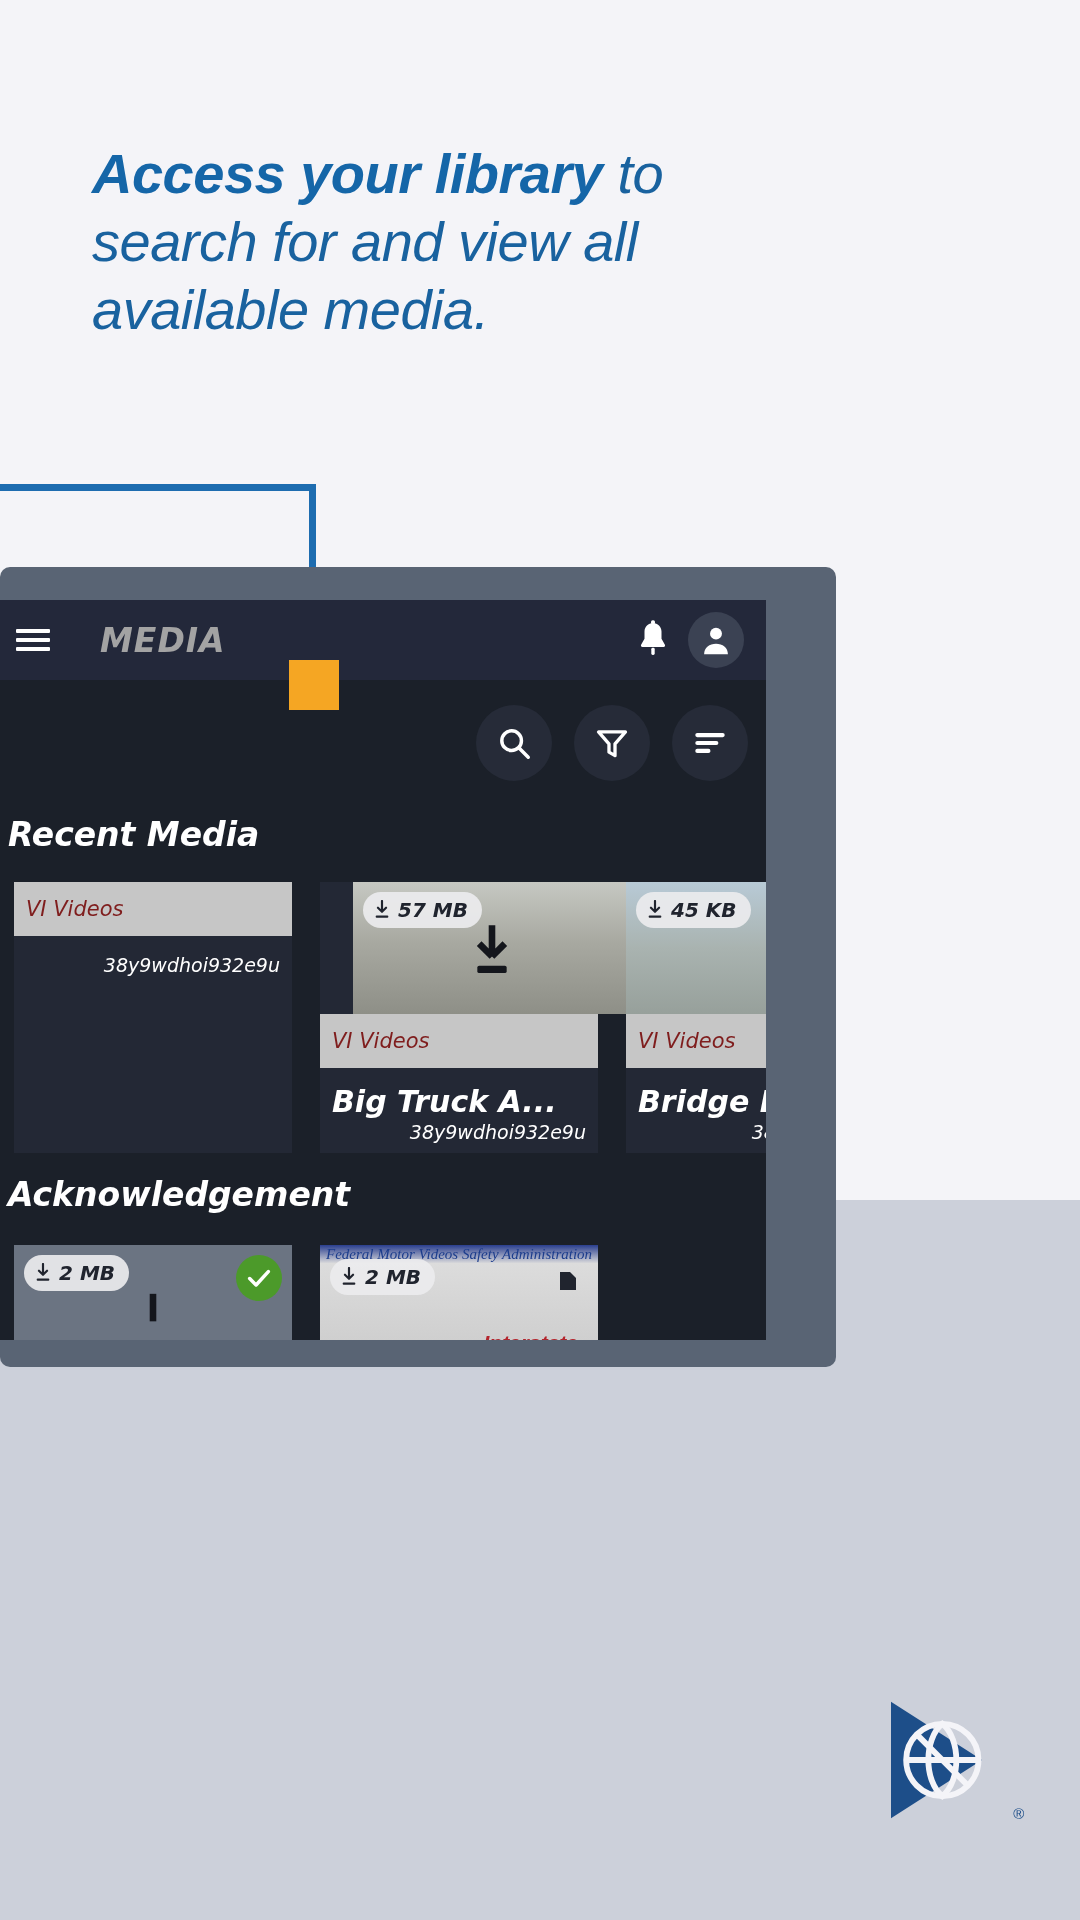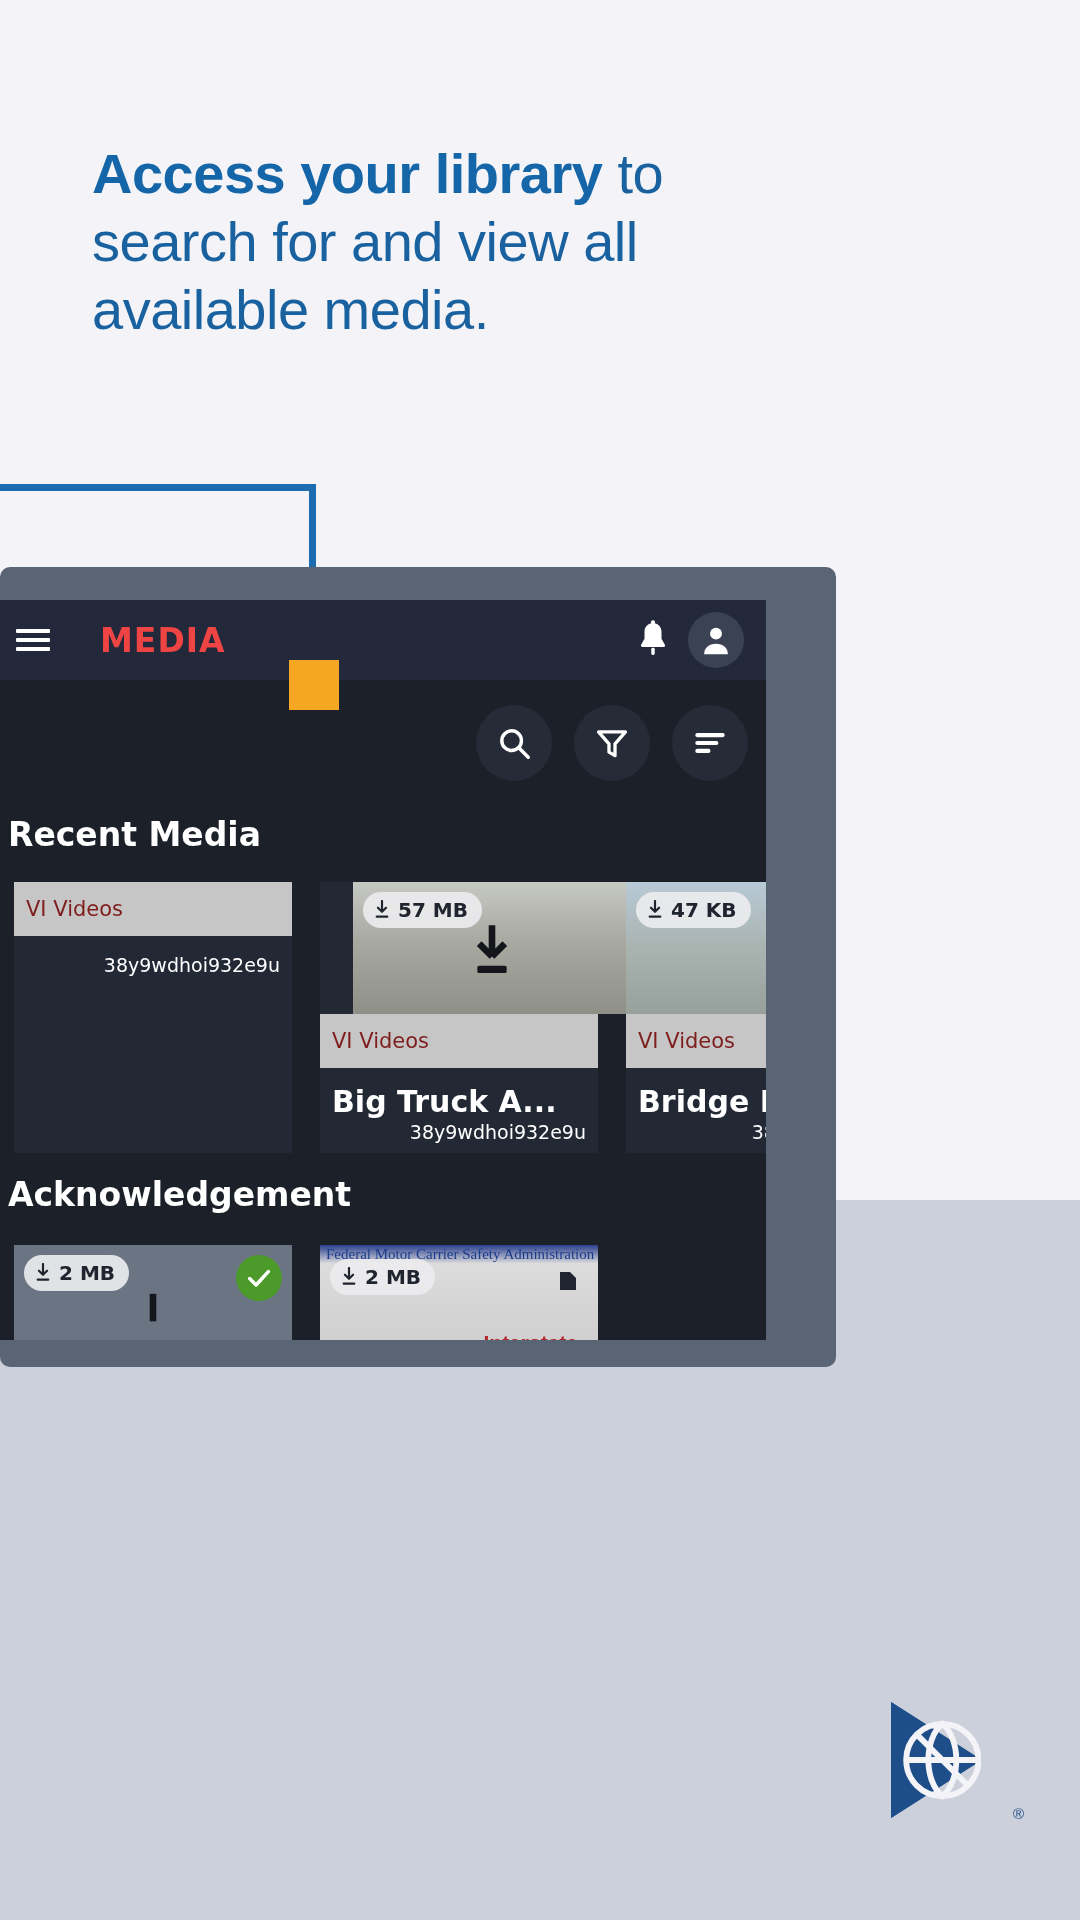--- a/index.html
+++ b/index.html
@@ -2,21 +2,21 @@
 <html><head>
 <meta charset="utf-8">
 <style>
   * { box-sizing: border-box; margin: 0; padding: 0; }
   html, body {
     width: 1080px; height: 1920px;
     font-family: "Liberation Sans", sans-serif;
     background: #f4f4f8;
     overflow: hidden;
   }
-  #root { position: relative; width: 1080px; height: 1920px; background: #f4f4f8; }
+  #root { position: relative; width: 1080px; height: 1920px; background: #f4f4f8; font-style: italic; }
 
   
   .bottom-panel {
     position: absolute; left: 0; top: 1200px; width: 1080px; height: 720px;
     background: #ccd0da;
   }
   .top-white {
     position: absolute; left: 0; top: 0; width: 1080px; height: 1210px;
     background: #f4f4f8;
   }
@@ -58,21 +58,21 @@
     position: absolute; left: 0; top: 0; width: 766px; height: 80px;
     background: #23283a; display: flex; align-items: center;
   }
   .hamburger {
     margin-left: 14px; width: 38px; height: 30px;
     display: flex; flex-direction: column; justify-content: space-between;
     padding: 4px 2px;
   }
   .hamburger i { display: block; height: 4px; background: #ffffff; border-radius: 1px; }
   .app-title {
-    margin-left: 48px; color: #ef4444; font-size: 33px;
+    margin-left: 48px; color: #a3a3a3; font-size: 33px;
     font-weight: 700; letter-spacing: 1px; font-family: "DejaVu Sans", sans-serif;
   }
   .appbar-right {
     margin-left: auto; display: flex; align-items: center; gap: 18px; padding-right: 22px;
   }
   .bell { width: 34px; height: 40px; position: relative; }
   .bell svg { width: 34px; height: 40px; }
   .avatar-circle {
     width: 56px; height: 56px; border-radius: 50%;
     background: #3b4253; display: flex; align-items: center; justify-content: center;
@@ -263,21 +263,21 @@
         </div>
       </div>
 
       <div class="card">
         <div class="card-thumb thumb-c">
           <div class="pill">
             <svg viewBox="0 0 20 22" fill="#20242e">
                 <path d="M10 1v12m0 0l-4.5-4.5M10 13l4.5-4.5" stroke="#20242e" stroke-width="2.4" fill="none" stroke-linecap="round"></path>
                 <rect x="3" y="17" width="14" height="2.6" rx="1"></rect>
               </svg>
-            <span>47 KB</span>
+            <span>45 KB</span>
           </div>
         </div>
         <div class="card-cat">VI Videos</div>
         <div class="card-body">
           <div class="card-name">Bridge Fo...</div>
           <div class="card-sub">38y9wdhoi932</div>
         </div>
       </div>
     </div>
 
@@ -301,21 +301,21 @@
           <div class="dl-arrow">
             <svg viewBox="0 0 24 30" fill="#14161c">
                 <path d="M12 4v15" stroke="#14161c" stroke-width="3.6" fill="none"></path>
               </svg>
           </div>
         </div>
       </div>
 
       <div class="card">
         <div class="card-thumb thumb-e">
-          <div style="position:absolute;left:6px;top:1px;width:268px;color:#1b3c8c;font-size:15px;white-space:nowrap;font-family:'Liberation Serif',serif;">Federal Motor Carrier Safety Administration</div>
+          <div style="position:absolute;left:6px;top:1px;width:268px;color:#1b3c8c;font-size:15px;white-space:nowrap;font-family:'Liberation Serif',serif;">Federal Motor Videos Safety Administration</div>
           <div style="position:absolute;right:20px;bottom:22px;color:#b3242c;font-size:21px;font-weight:700;">Interstate</div>
           <div class="pill" style="top:14px">
             <svg viewBox="0 0 20 22" fill="#20242e">
                 <path d="M10 1v12m0 0l-4.5-4.5M10 13l4.5-4.5" stroke="#20242e" stroke-width="2.4" fill="none" stroke-linecap="round"></path>
                 <rect x="3" y="17" width="14" height="2.6" rx="1"></rect>
               </svg>
             <span>2 MB</span>
           </div>
           <div class="corner-badge" style="background:transparent;top:14px">
             <svg viewBox="0 0 24 24" fill="#20242e">

